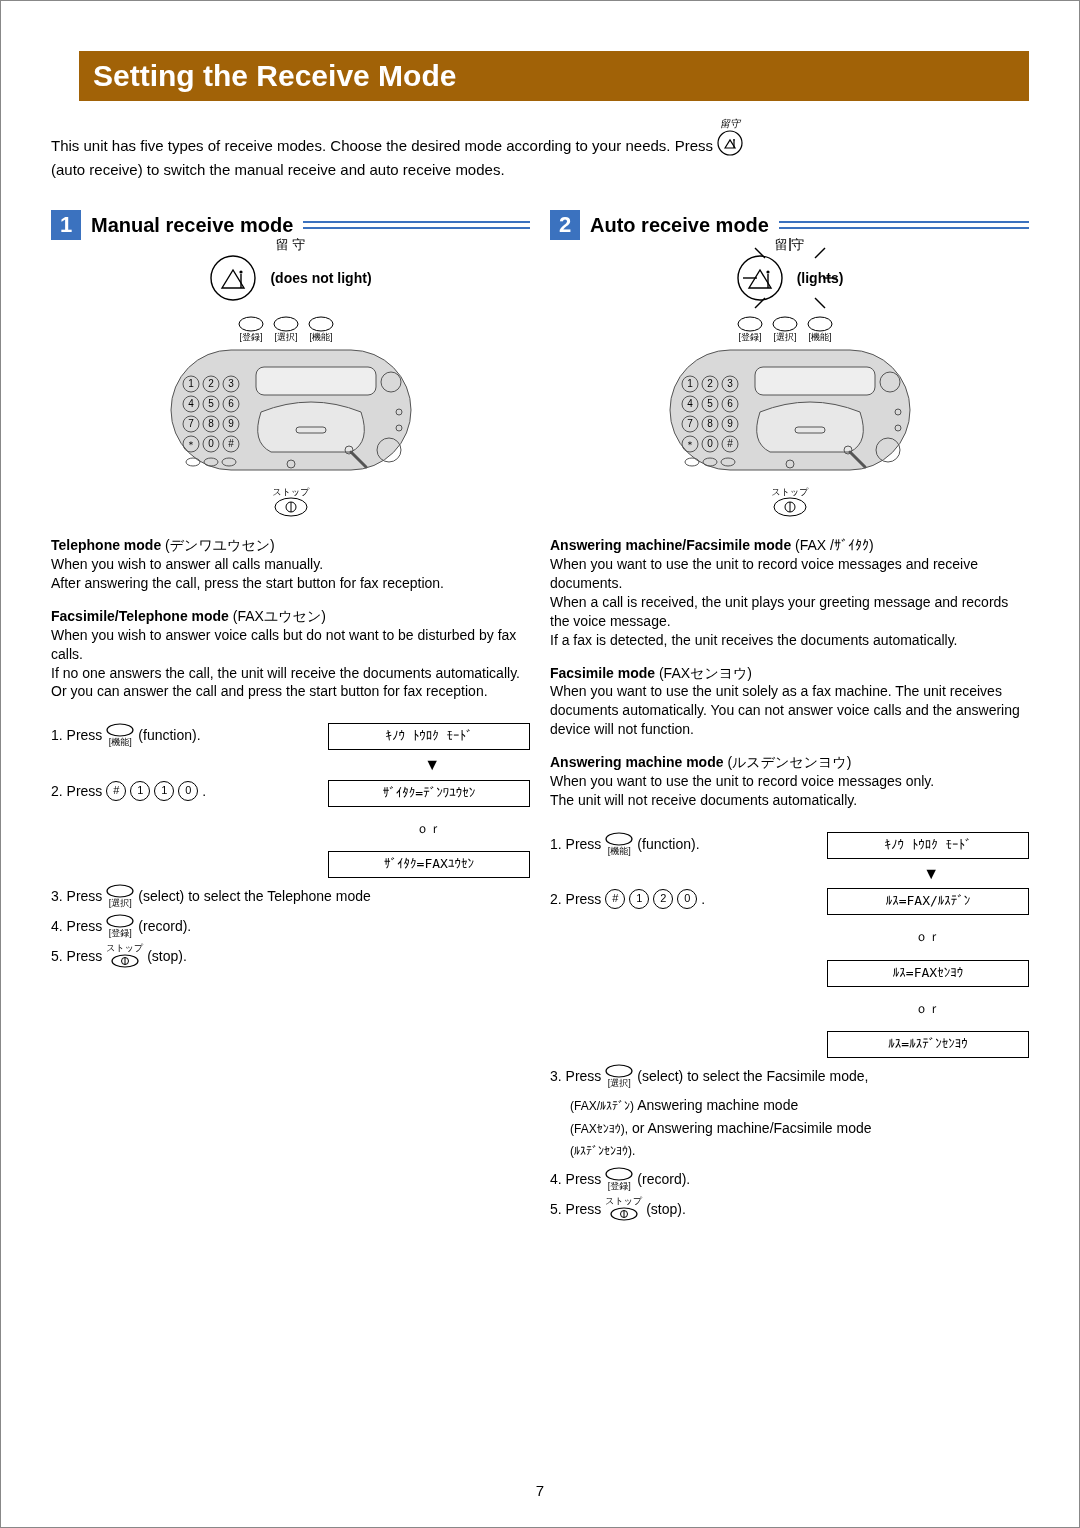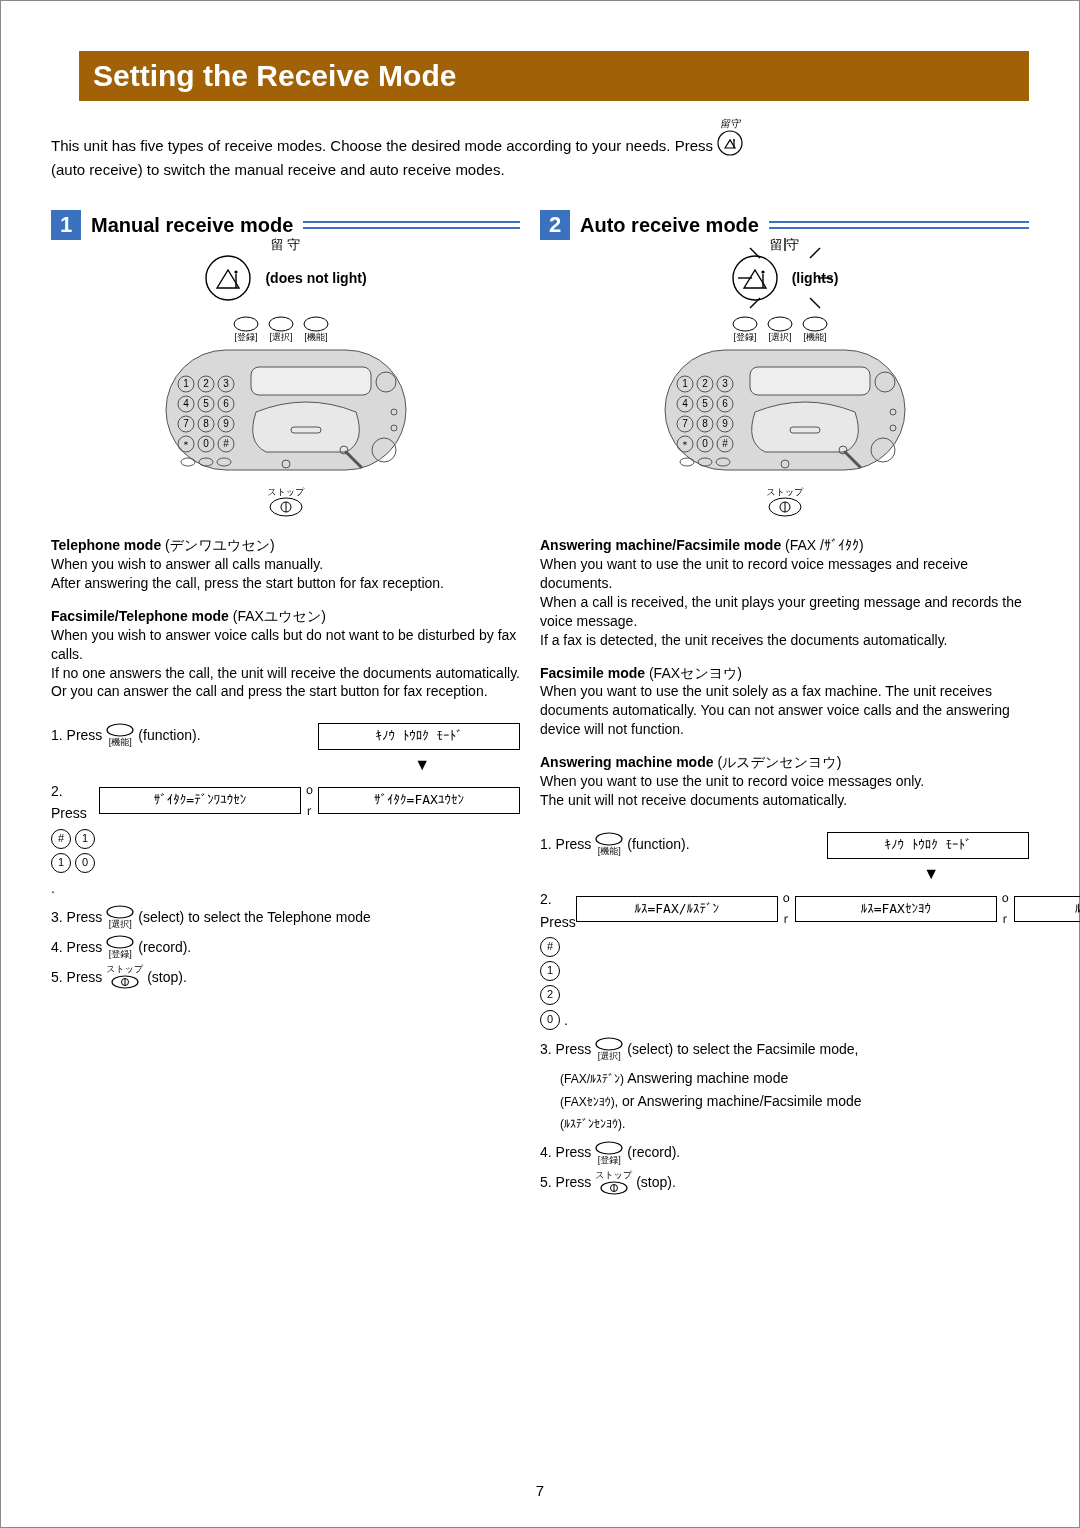--- a/index.html
+++ b/index.html
@@ -171,22 +171,23 @@
     min-width: 180px;
     text-align: center;
   }
   .or-txt {
     text-align: center;
     font-family: "MS Gothic", monospace;
     font-size: 13px;
   }
   .lcd-stack {
     display: inline-flex;
-    align-items: center;
-    gap: 2px;
+    flex-direction: column;
+    align-items: center;
+    gap: 12px;
   }
   .down-arrow {
     font-size: 16px;
   }
   .katakana-small {
     font-size: 12px;
     font-family: "MS Gothic", "Yu Gothic", sans-serif;
   }
   .rusu-inline {
     display: inline-flex;

